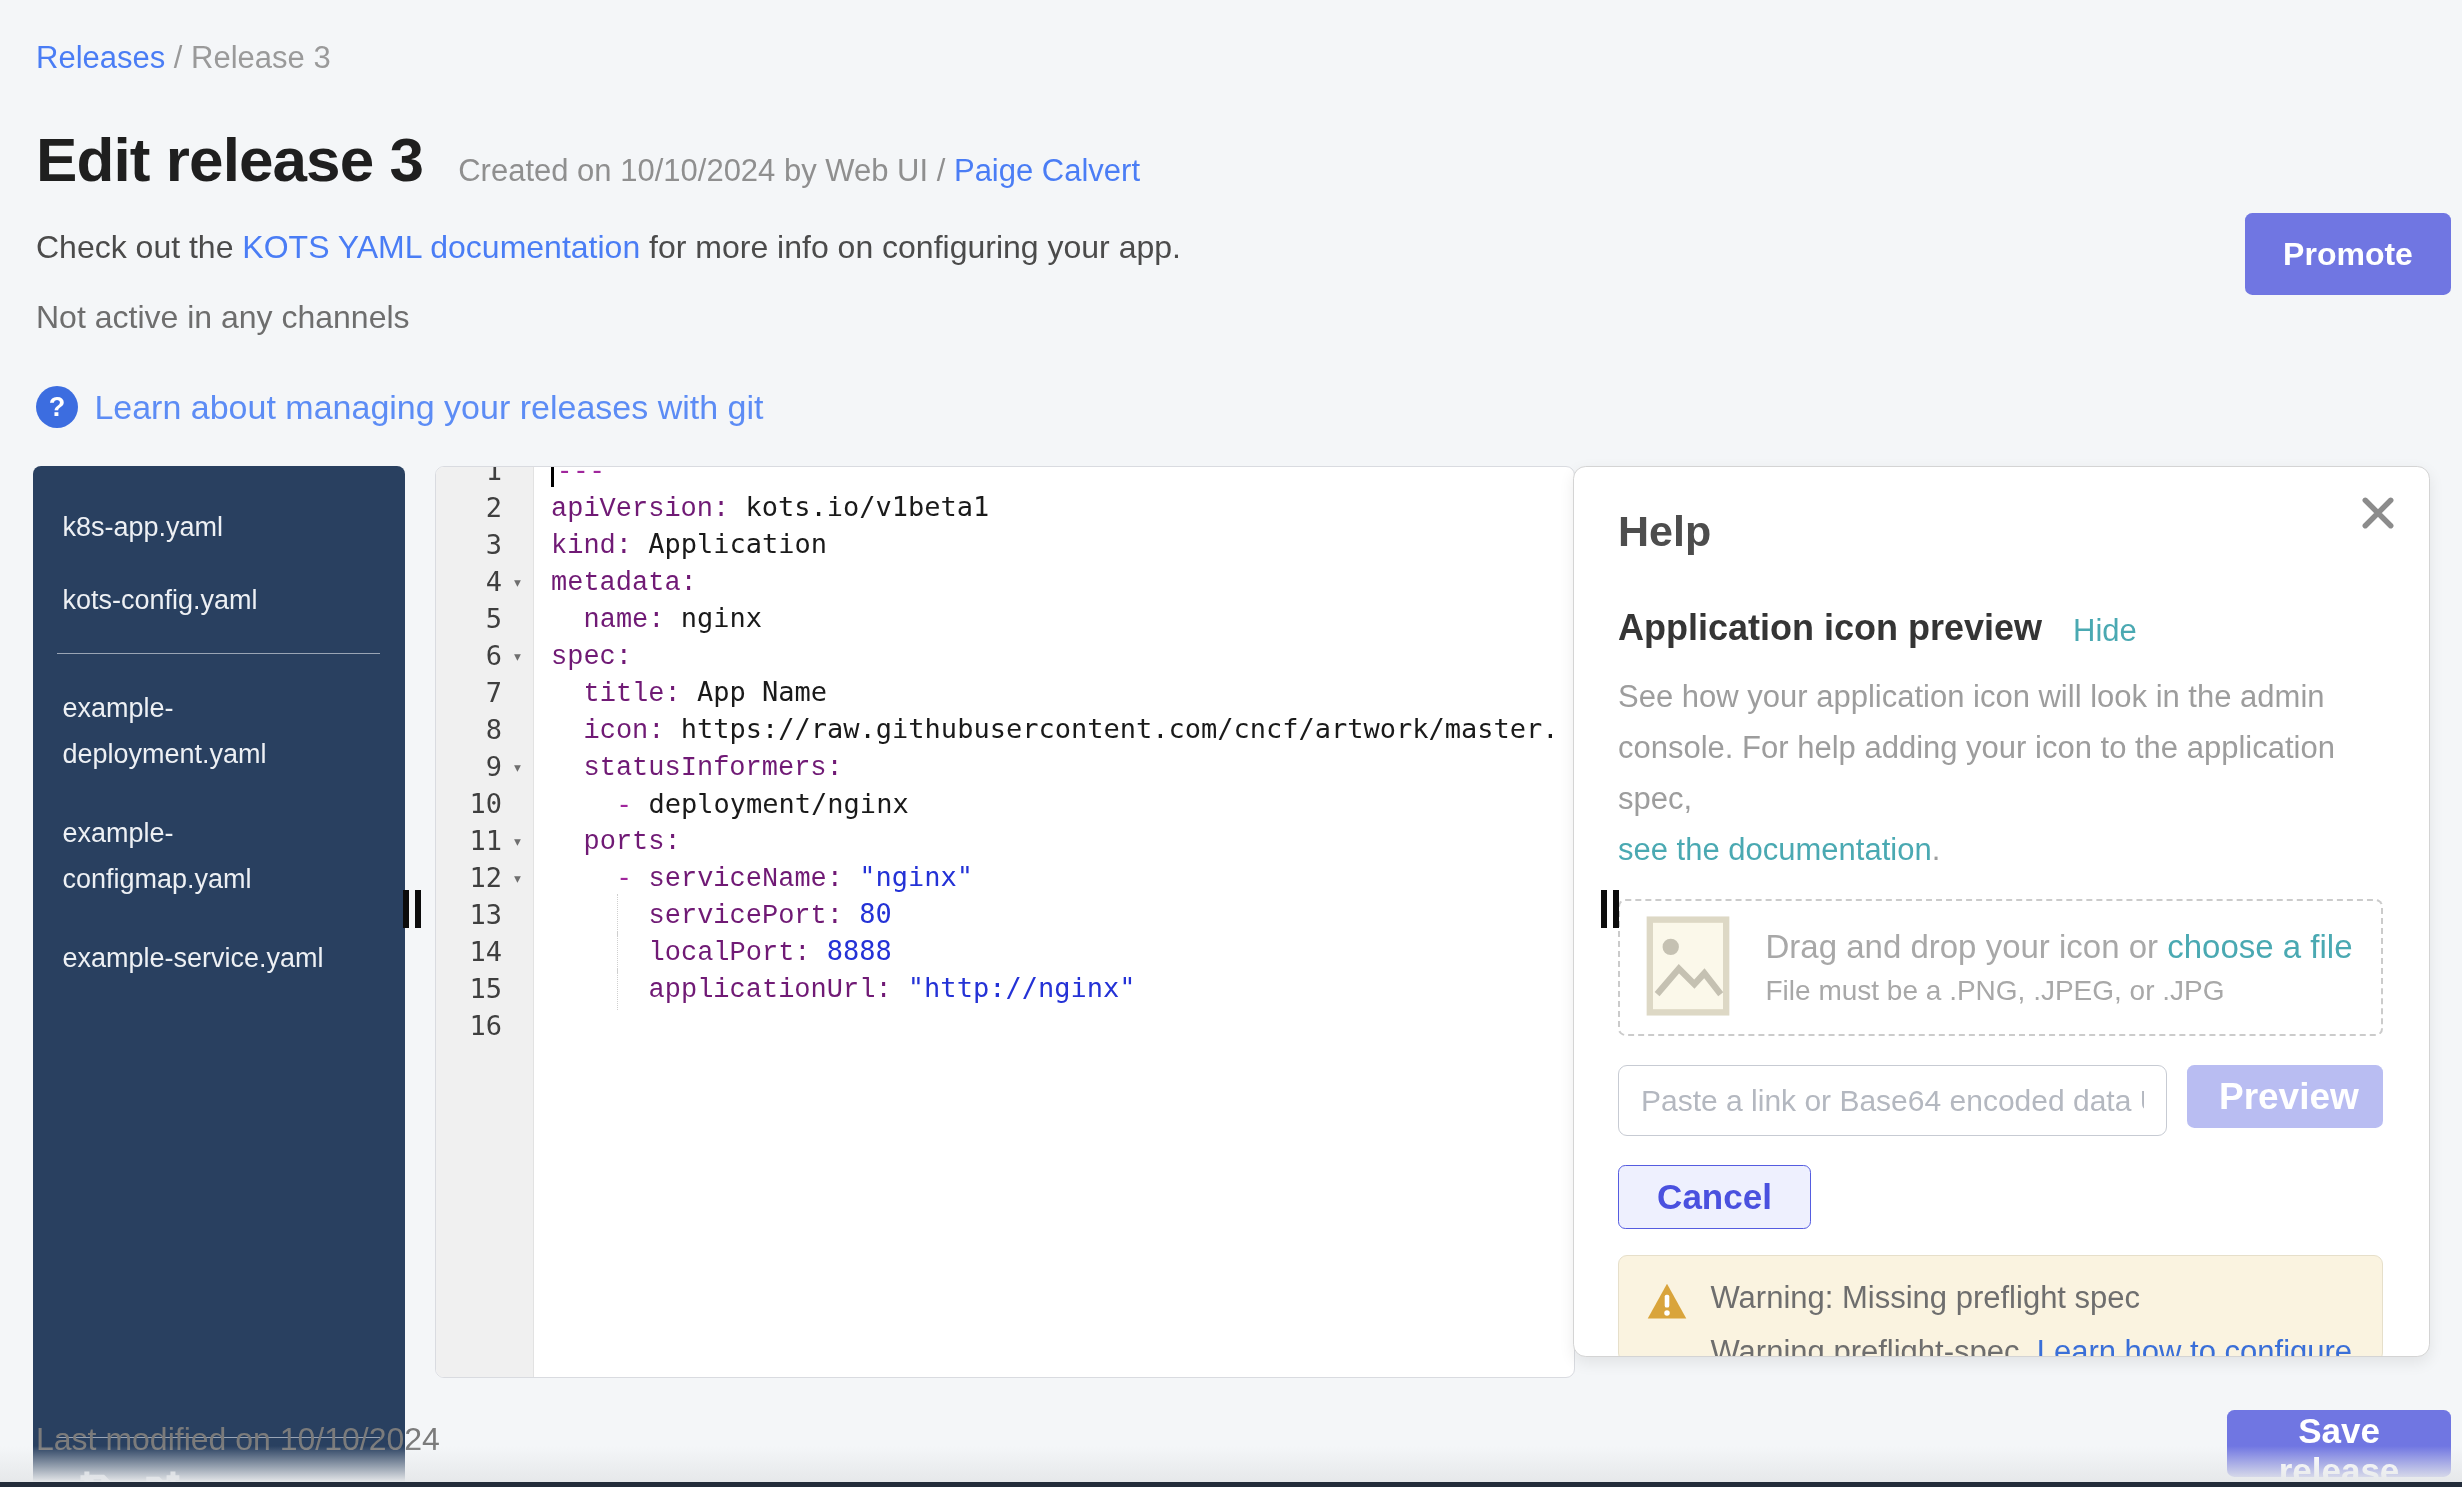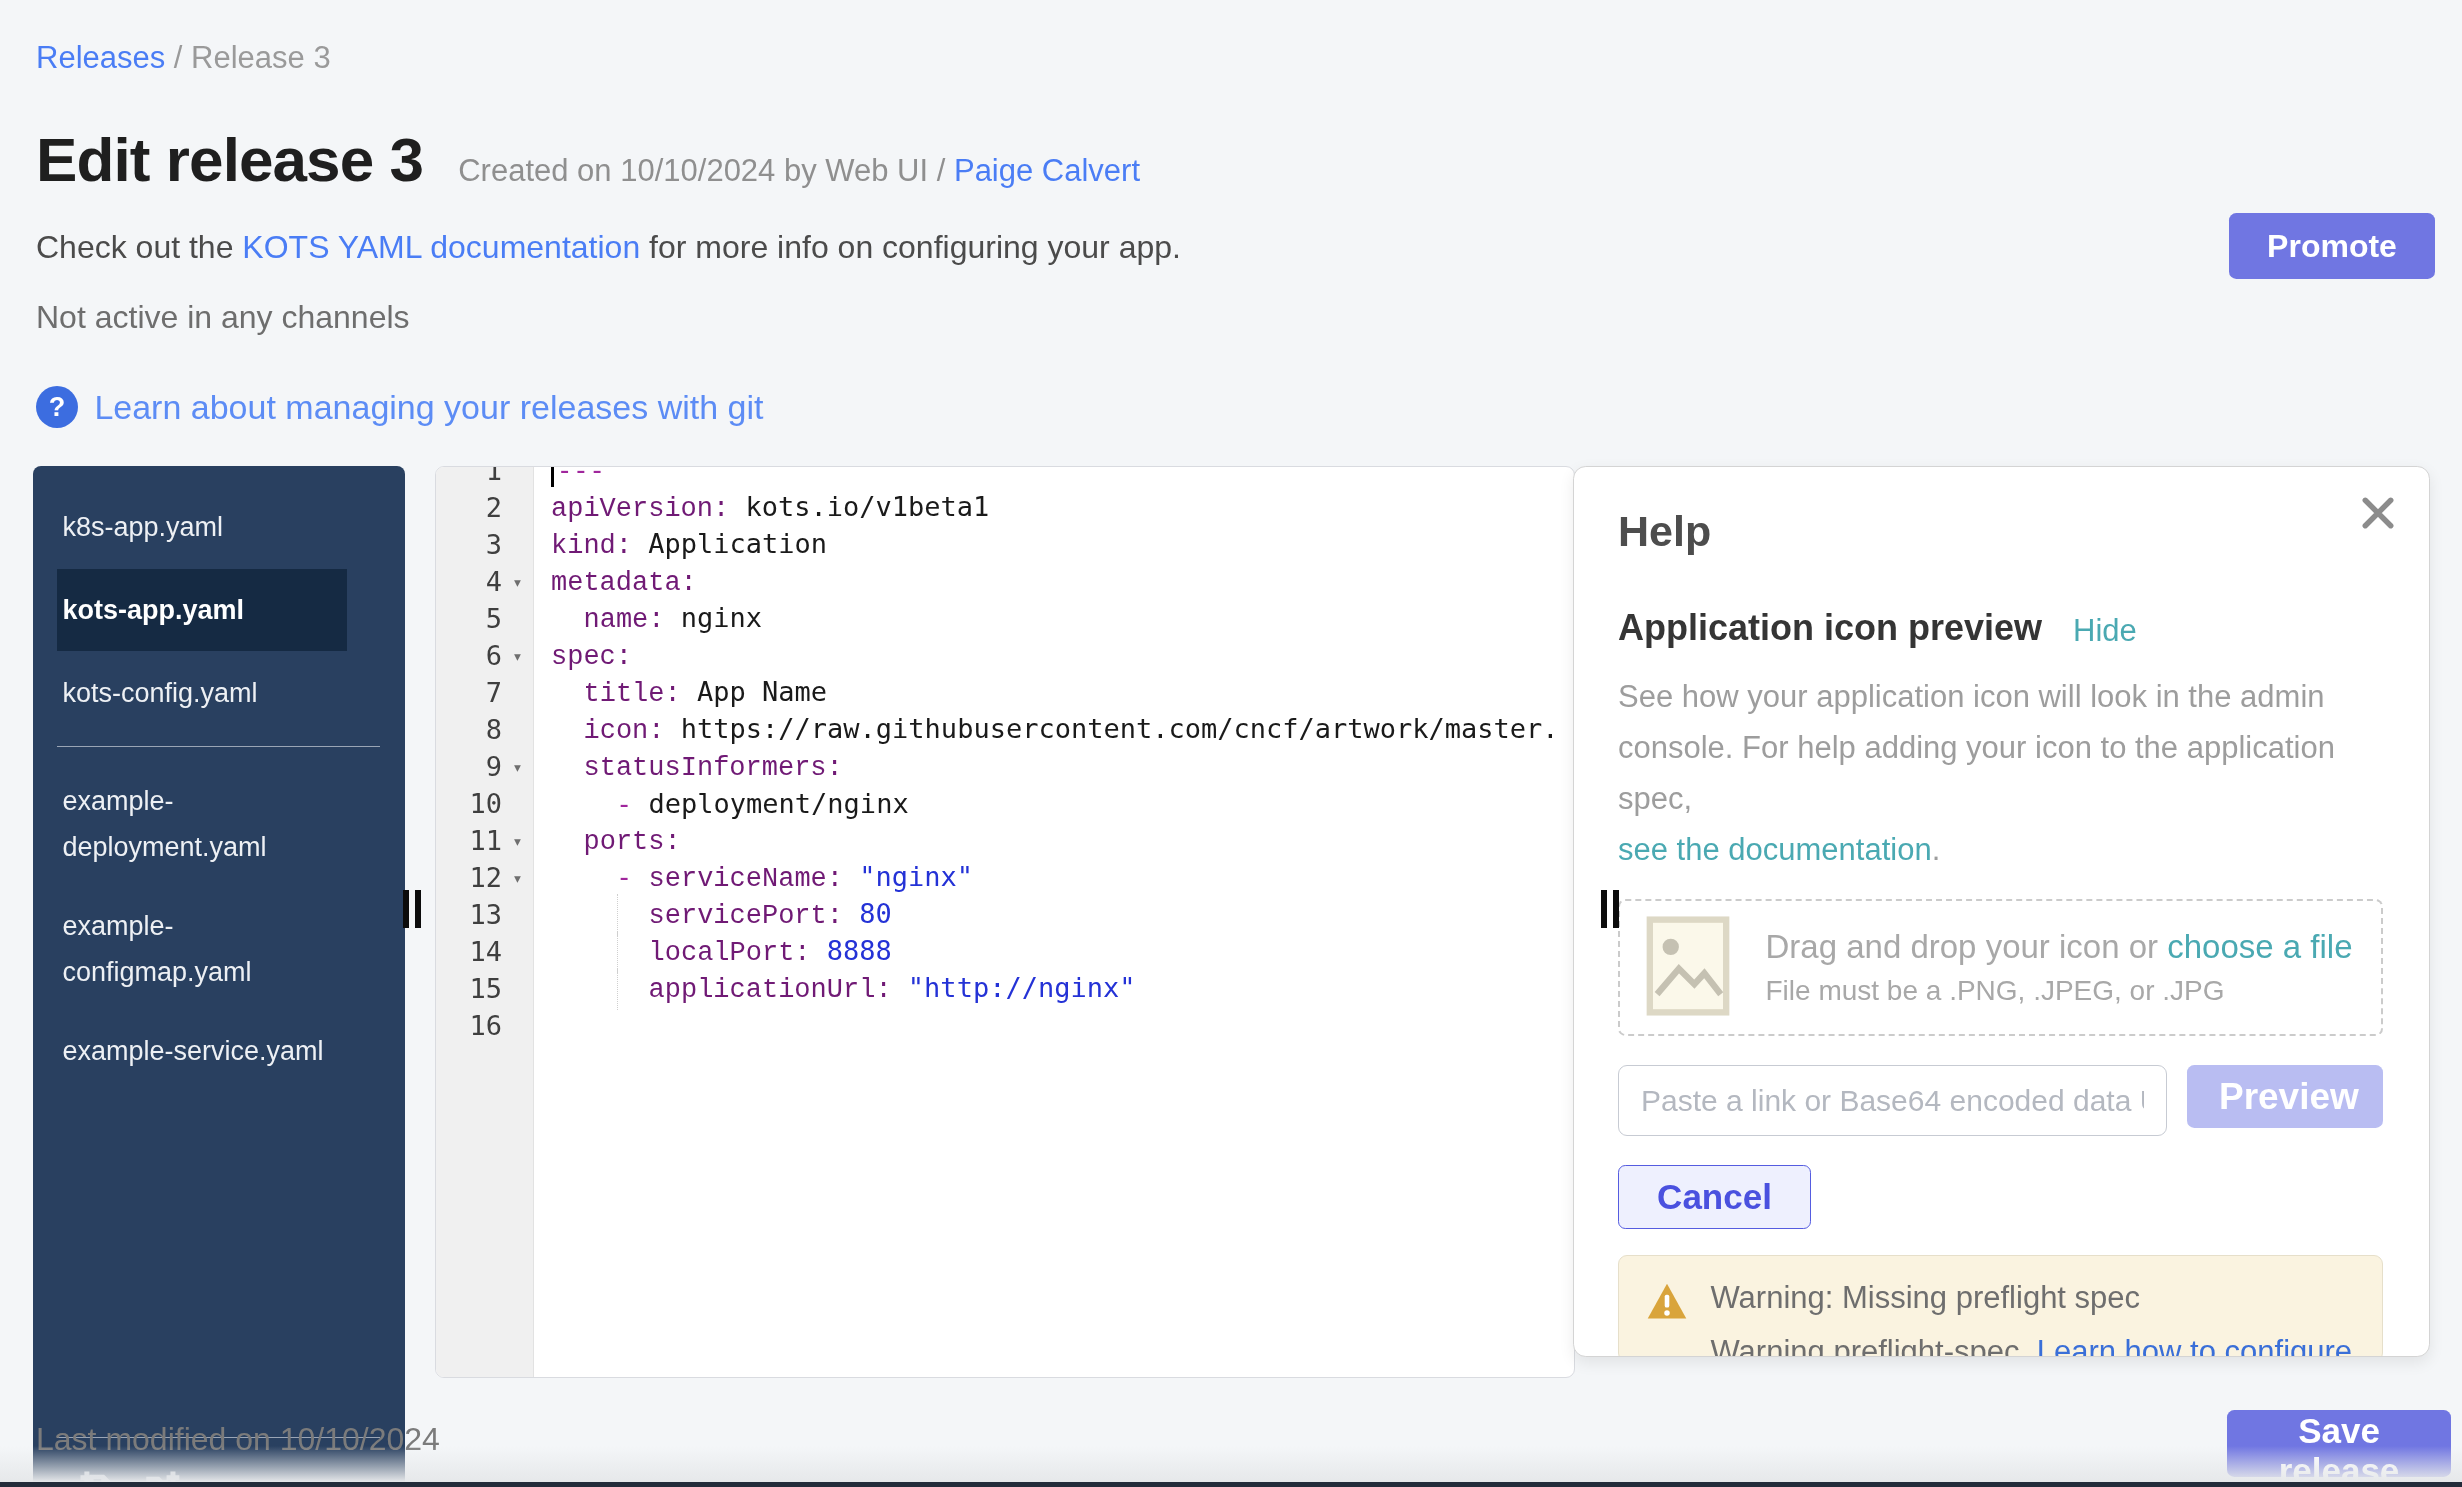--- a/index.html
+++ b/index.html
@@ -9,21 +9,21 @@
   .breadcrumb{position:absolute;left:36px;top:40px;font-size:31px;}
   .breadcrumb .bc-link{color:#4a7df5;cursor:pointer;}
   .breadcrumb .bc-sep,.breadcrumb .bc-cur{color:#9a9a9a;}
   .title-row{position:absolute;left:36px;top:129px;display:flex;align-items:baseline;gap:35px;white-space:nowrap;}
   .page-title{font-size:62px;font-weight:800;color:#1f1f1f;letter-spacing:-0.9px;line-height:1;}
   .created-meta{font-size:31px;color:#8f8f8f;}
   .created-meta .author{color:#4a7df5;cursor:pointer;}
   .doc-row{position:absolute;left:36px;top:229px;font-size:32px;color:#4b4b4b;}
   .doc-row .doc-link{color:#4a7df5;cursor:pointer;}
   .channel-row{position:absolute;left:36px;top:299px;font-size:32px;color:#6e6e6e;}
-  .promote-btn{position:absolute;right:27px;top:213px;width:206px;height:66px;background:#7076e2;border:none;
+  .promote-btn{position:absolute;right:11px;top:213px;width:206px;height:82px;background:#7076e2;border:none;
                border-radius:7.3px;color:#fff;font-size:32px;font-weight:bold;cursor:pointer;
                font-family:"Liberation Sans","DejaVu Sans",sans-serif;}
   .git-row{position:absolute;left:36px;top:386px;display:flex;align-items:center;gap:16.4px;cursor:pointer;}
   .q-circle{width:42px;height:42px;border-radius:50%;background:#3c6de0;color:#fff;font-size:27px;font-weight:bold;
             display:flex;align-items:center;justify-content:center;}
   .git-link{font-size:34px;color:#5c8cf5;}
   
   .sidebar{position:absolute;left:33px;top:466px;width:372px;height:1064px;background:#294060;border-radius:8px;
            display:flex;flex-direction:column;box-sizing:border-box;}
   .file-list{list-style:none;margin:0;padding:24px 25.5px 0 24px;}
@@ -116,21 +116,20 @@
   <div class="channel-row">Not active in any channels</div>
 
   <div class="git-row">
     <span class="q-circle">?</span>
     <span class="git-link">Learn about managing your releases with git</span>
   </div>
 
   <div class="sidebar">
     <ul class="file-list" id="file-list">
         <li class="">k8s-app.yaml</li>
-        <li class="selected ">kots-app.yaml</li>
         <li class="">kots-config.yaml</li>
         <hr class="sb-divider">
         <li class="grp2">example-deployment.yaml</li>
         <li class="grp2">example-configmap.yaml</li>
         <li class="grp2">example-service.yaml</li>
       </ul>
     <div class="sb-bottom">
       <hr class="sb-divider">
       <div class="sb-icons">
         <span title="">

